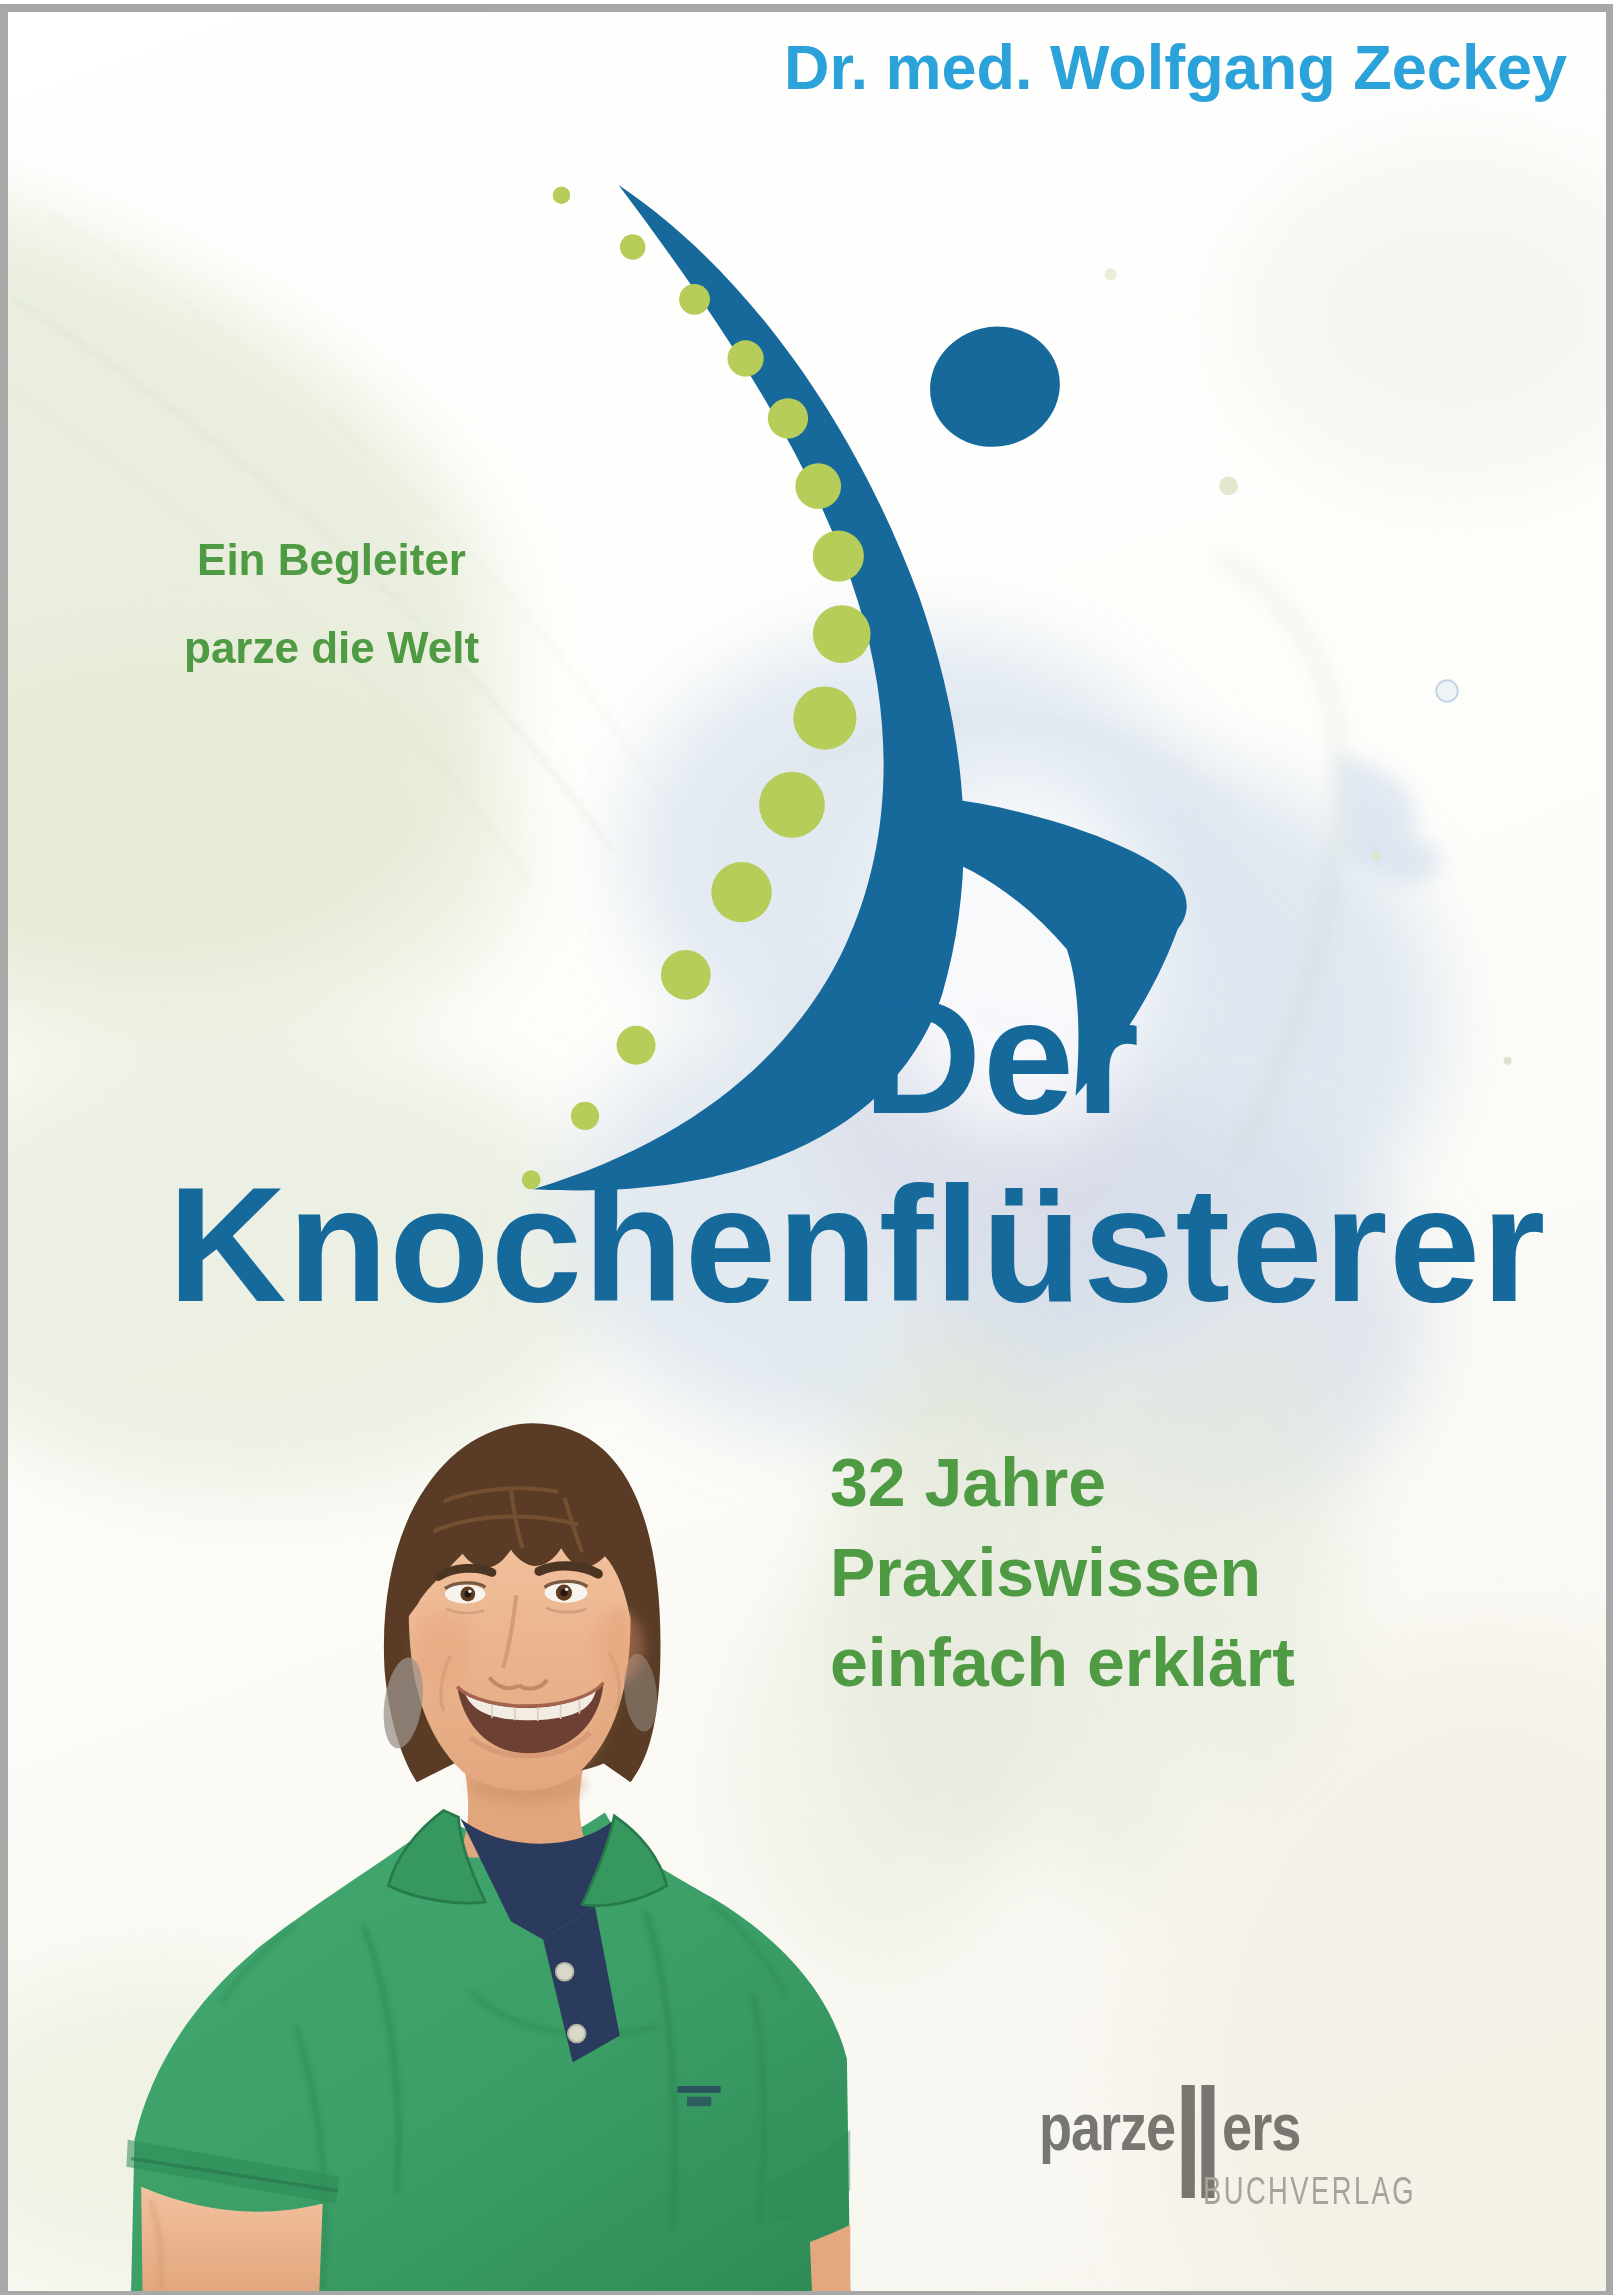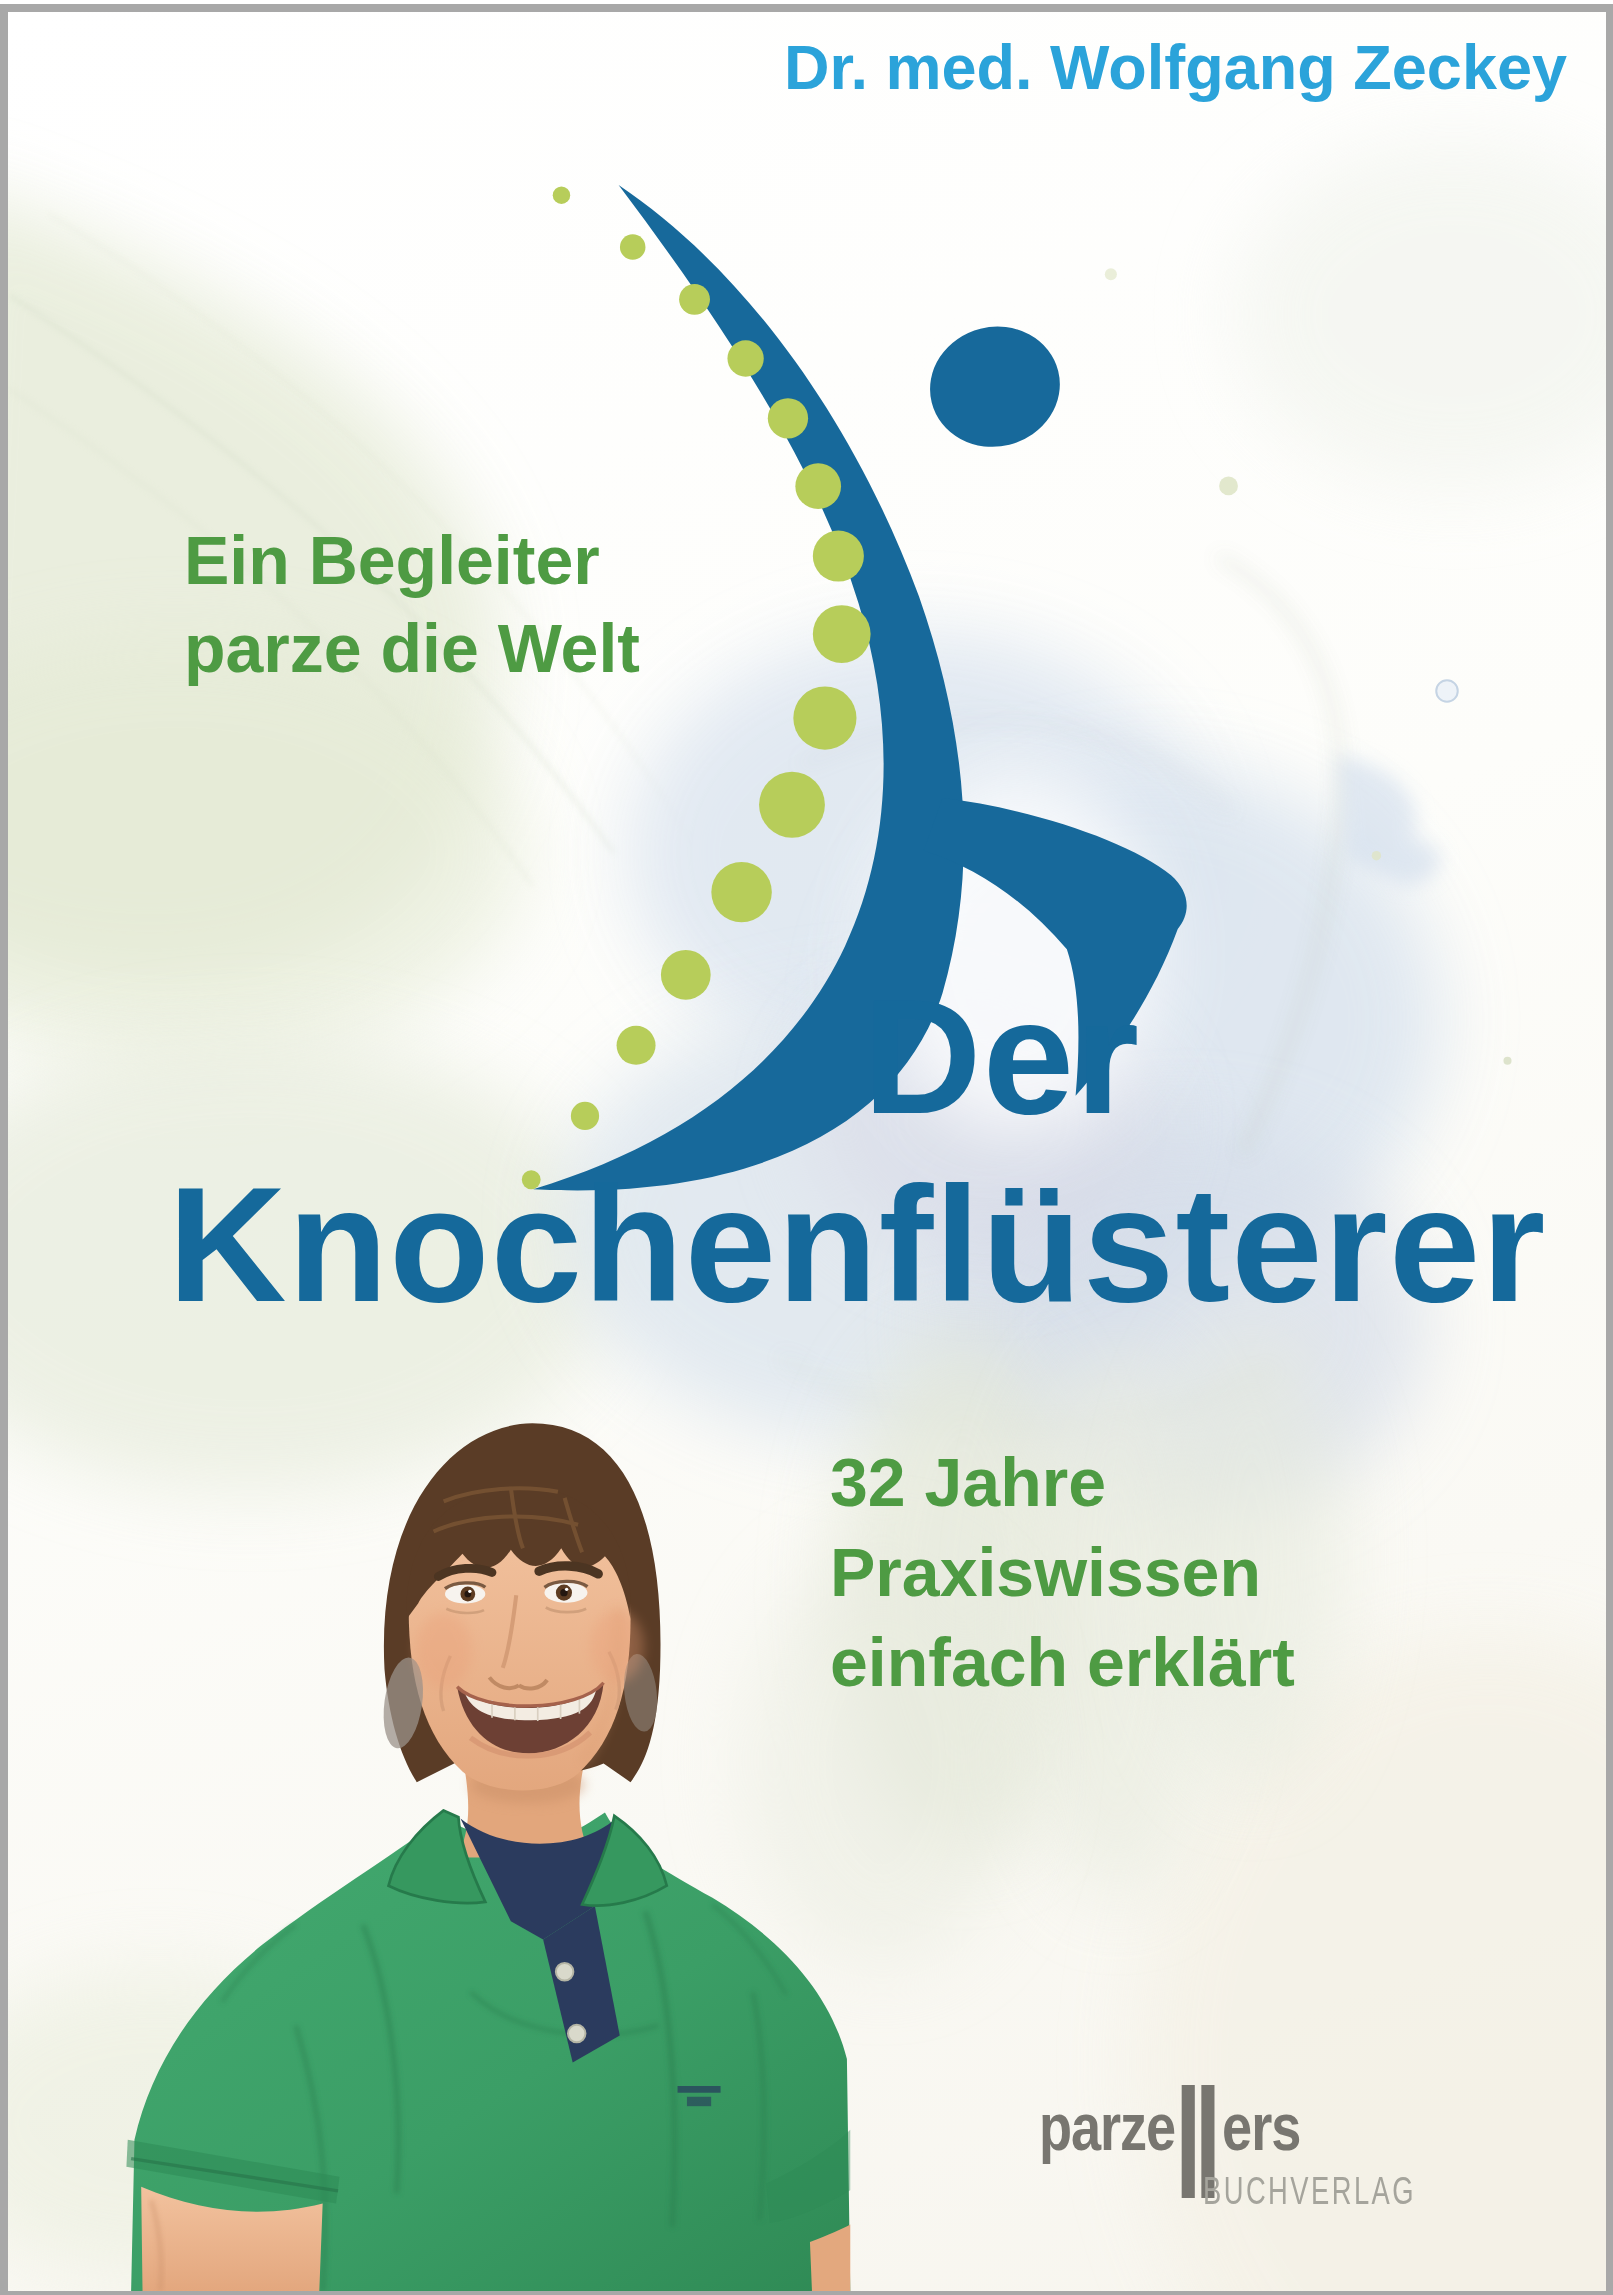--- a/index.html
+++ b/index.html
@@ -23,23 +23,24 @@
   .abs{position:absolute;}
 
   .author{
     top:19px;right:39px;
     font-size:63px;font-weight:700;letter-spacing:0px;
     color:var(--c-author_blue,#2BA3DA);
     white-space:nowrap;
   }
   .tagline{
     left:176px;top:504px;
-    font-size:68px;font-weight:700;line-height:88px;
+    font-size:44px;font-weight:700;line-height:88px;
     color:var(--c-text_green,#4E9B43);
     white-space:nowrap;
+    text-align:center;
   }
   .title-line{
     font-weight:700;font-size:164px;line-height:1;
     letter-spacing:1.3px;
     color:var(--c-title_blue,#15699B);
     white-space:nowrap;
   }
   .title-1{left:855px;top:963px;text-align:right;}
   .title-2{left:160px;top:1151px;}
   .subtitle{

